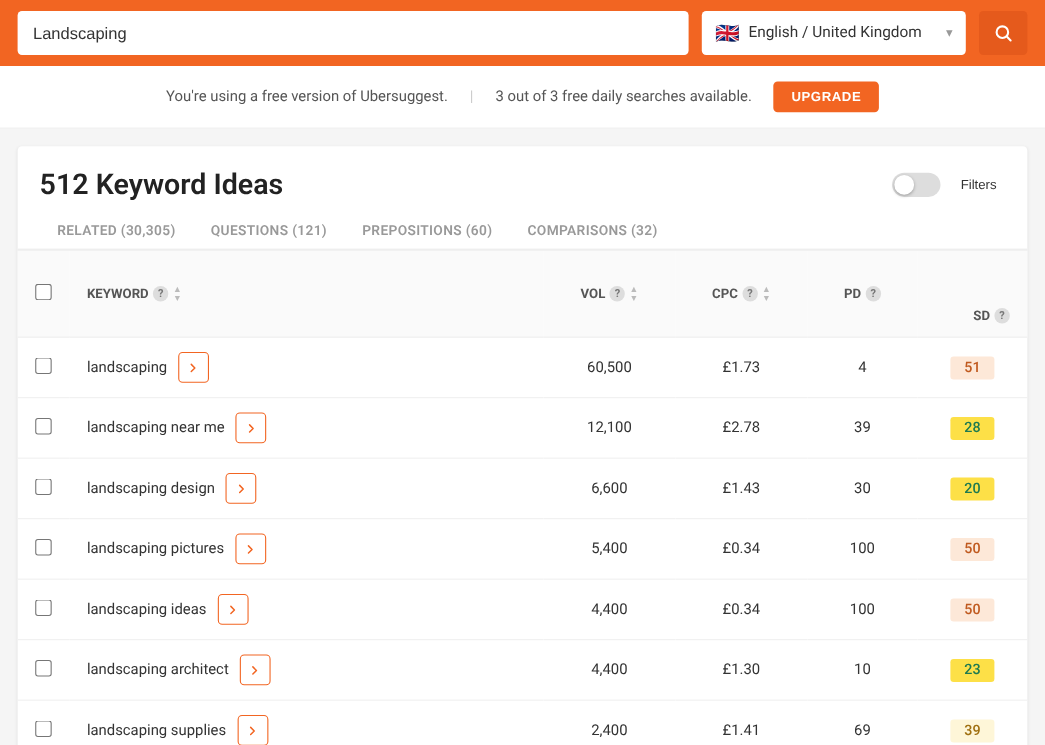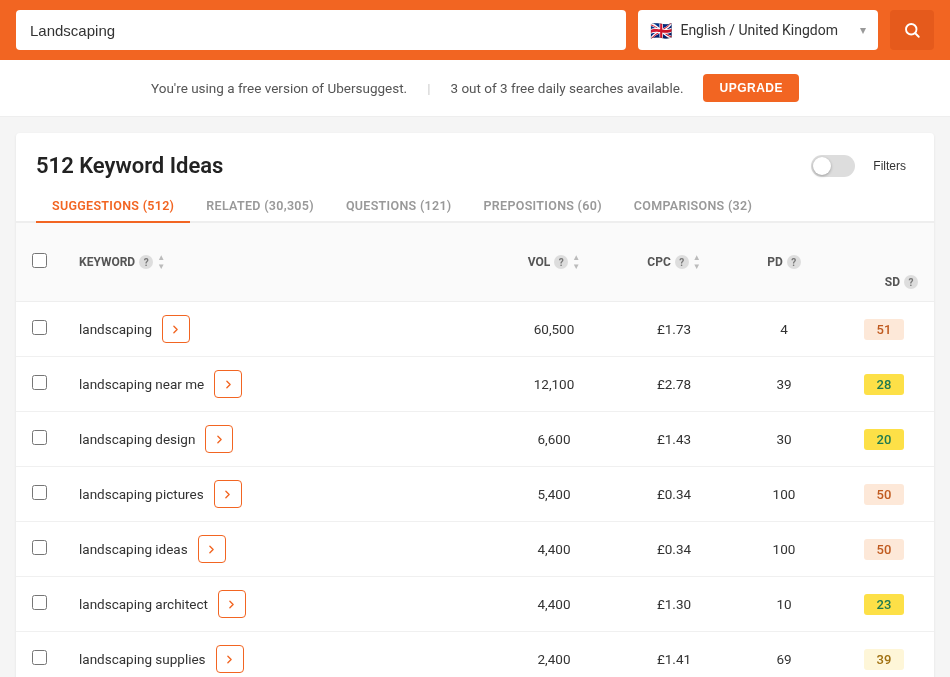--- a/index.html
+++ b/index.html
@@ -101,21 +101,21 @@
       box-shadow: 0 1px 3px rgba(0,0,0,0.08);
     }
 
     .page-header {
       padding: 20px 20px 0 20px;
       display: flex;
       align-items: center;
       justify-content: space-between;
     }
     .page-title {
-      font-size: 22px;
+      font-size: 26px;
       font-weight: 600;
       color: #222;
     }
     .filters-area {
       display: flex;
       align-items: center;
       gap: 10px;
     }
     .toggle-switch {
       width: 44px;
@@ -307,21 +307,20 @@
 <div class="main">
   <div class="page-header">
     <h1 class="page-title">512 Keyword Ideas</h1>
     <div class="filters-area">
       <div class="toggle-switch"></div>
       <button class="filters-btn">Filters</button>
     </div>
   </div>
 
   <div class="tabs">
-    <div class="tab active">SUGGESTIONS (512)</div>
     <div class="tab">RELATED (30,305)</div>
     <div class="tab">QUESTIONS (121)</div>
     <div class="tab">PREPOSITIONS (60)</div>
     <div class="tab">COMPARISONS (32)</div>
   </div>
 
   <div class="table-wrapper">
     <table>
       <thead>
         <tr>

